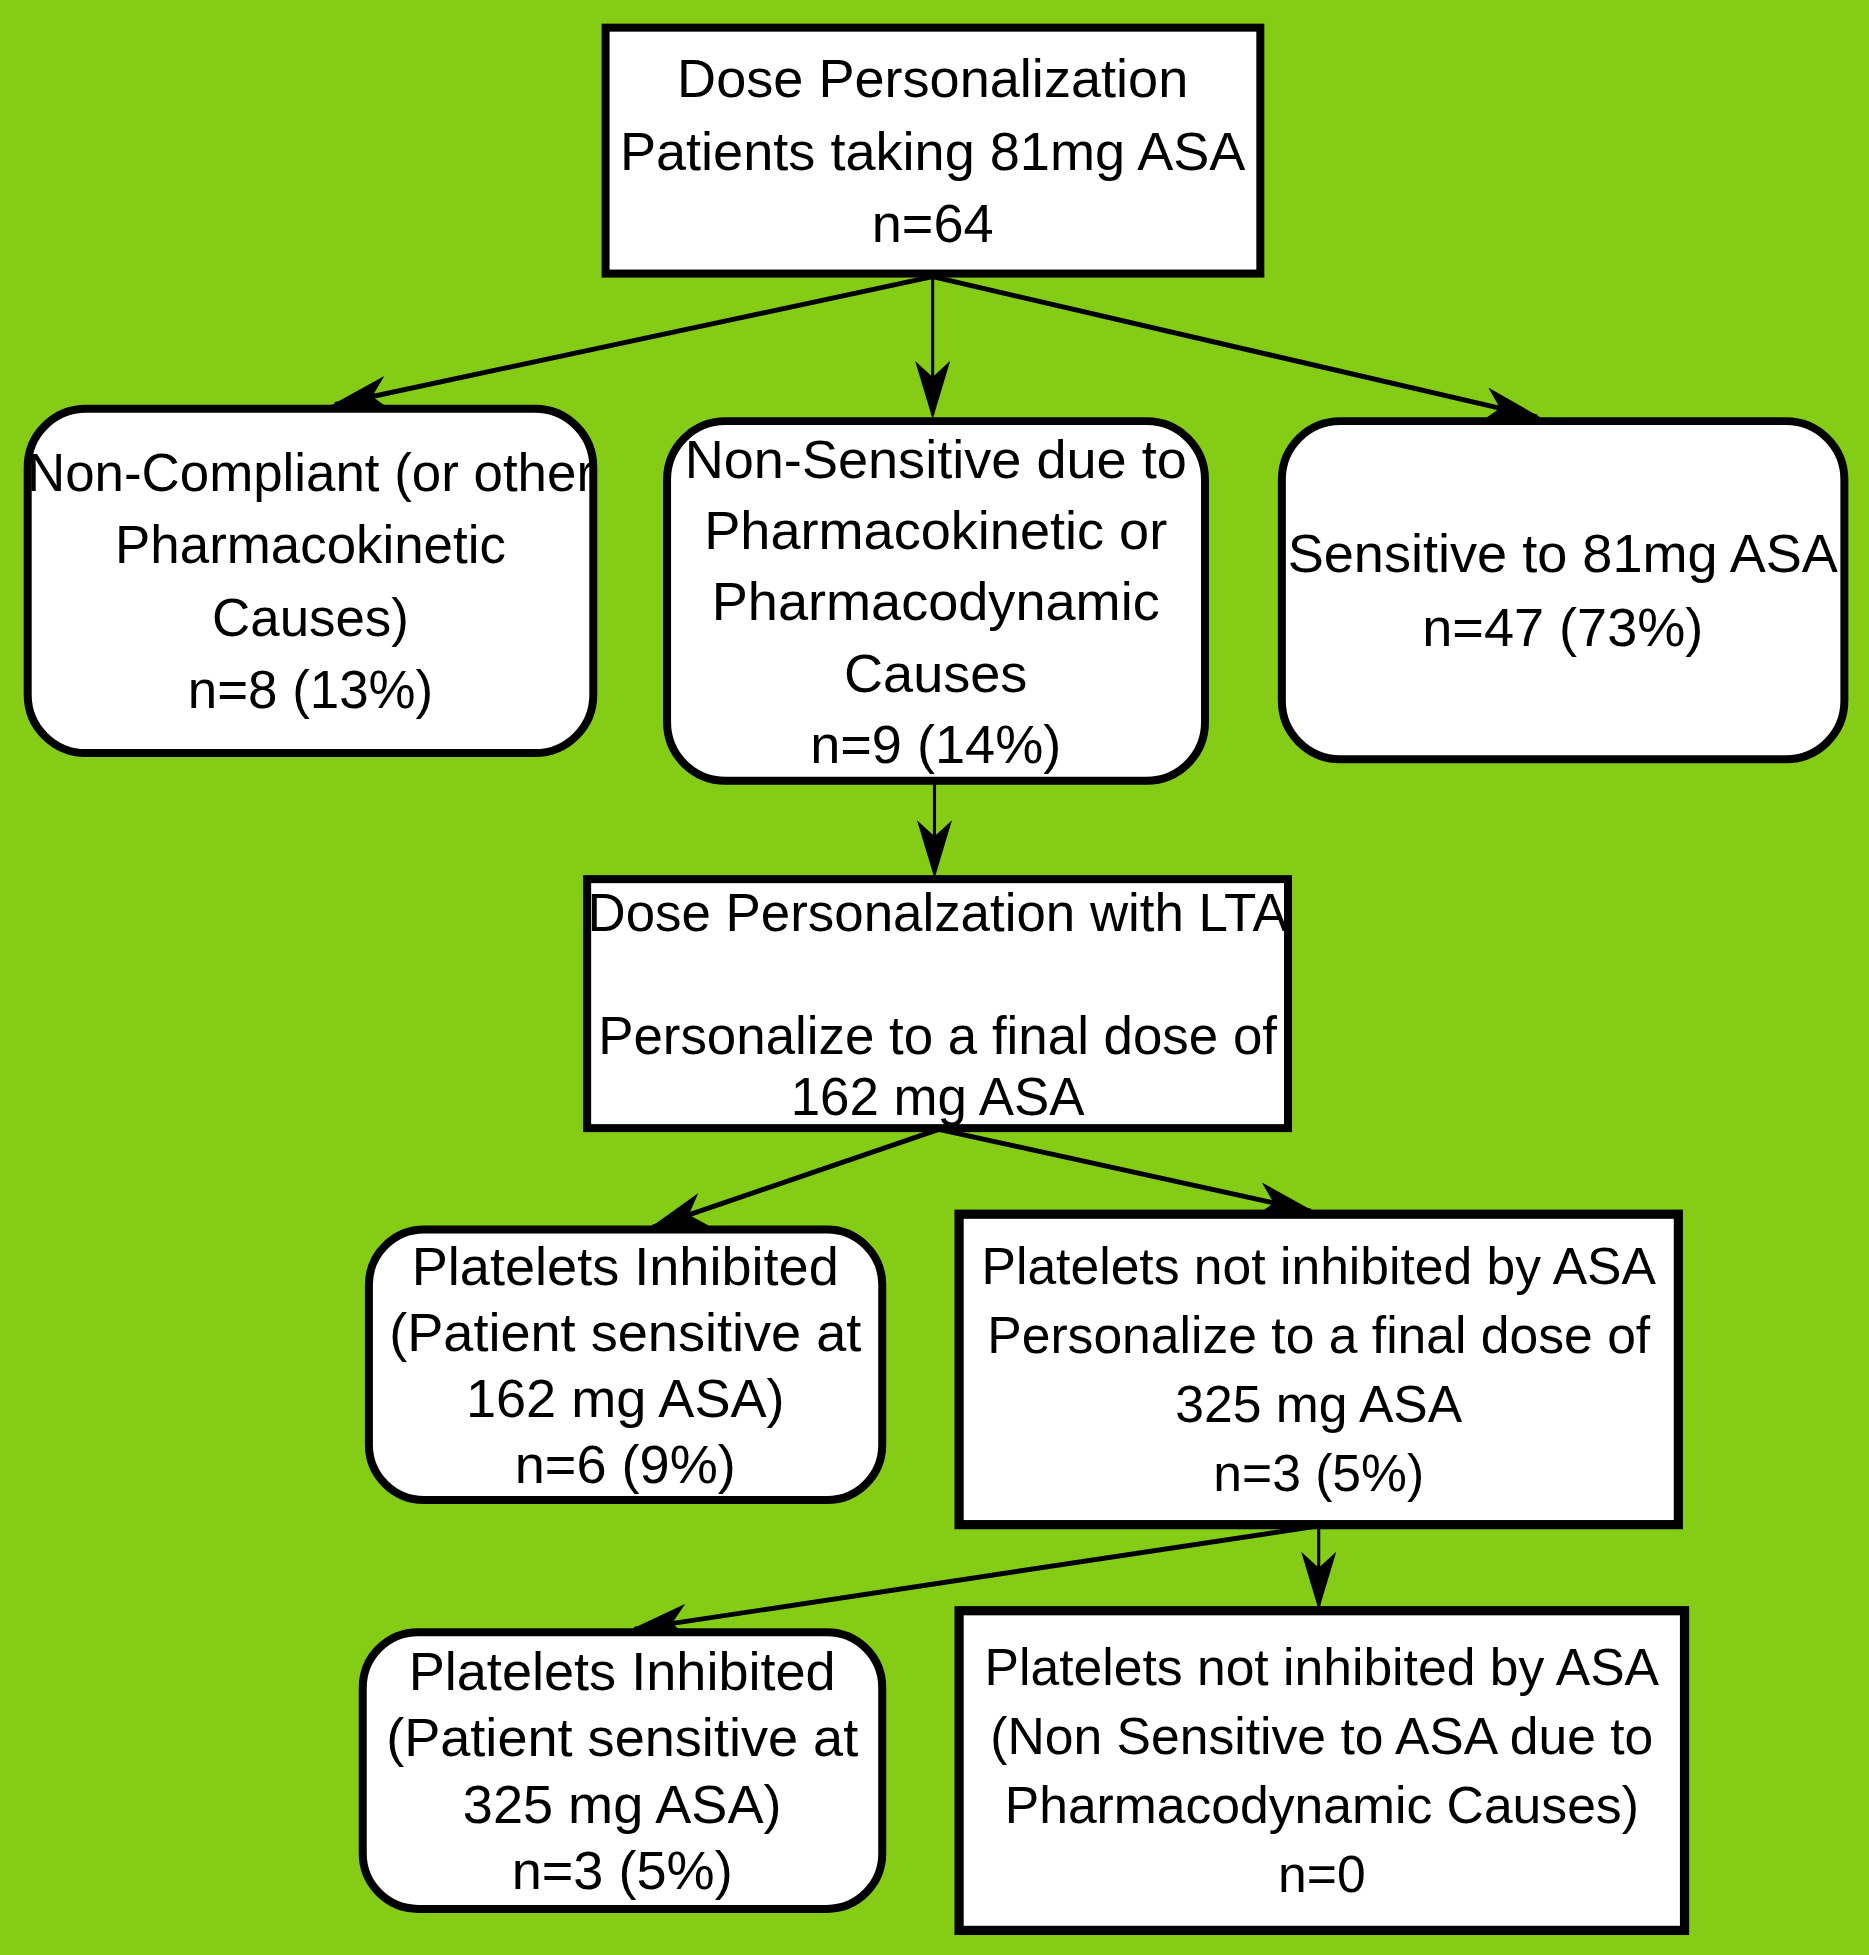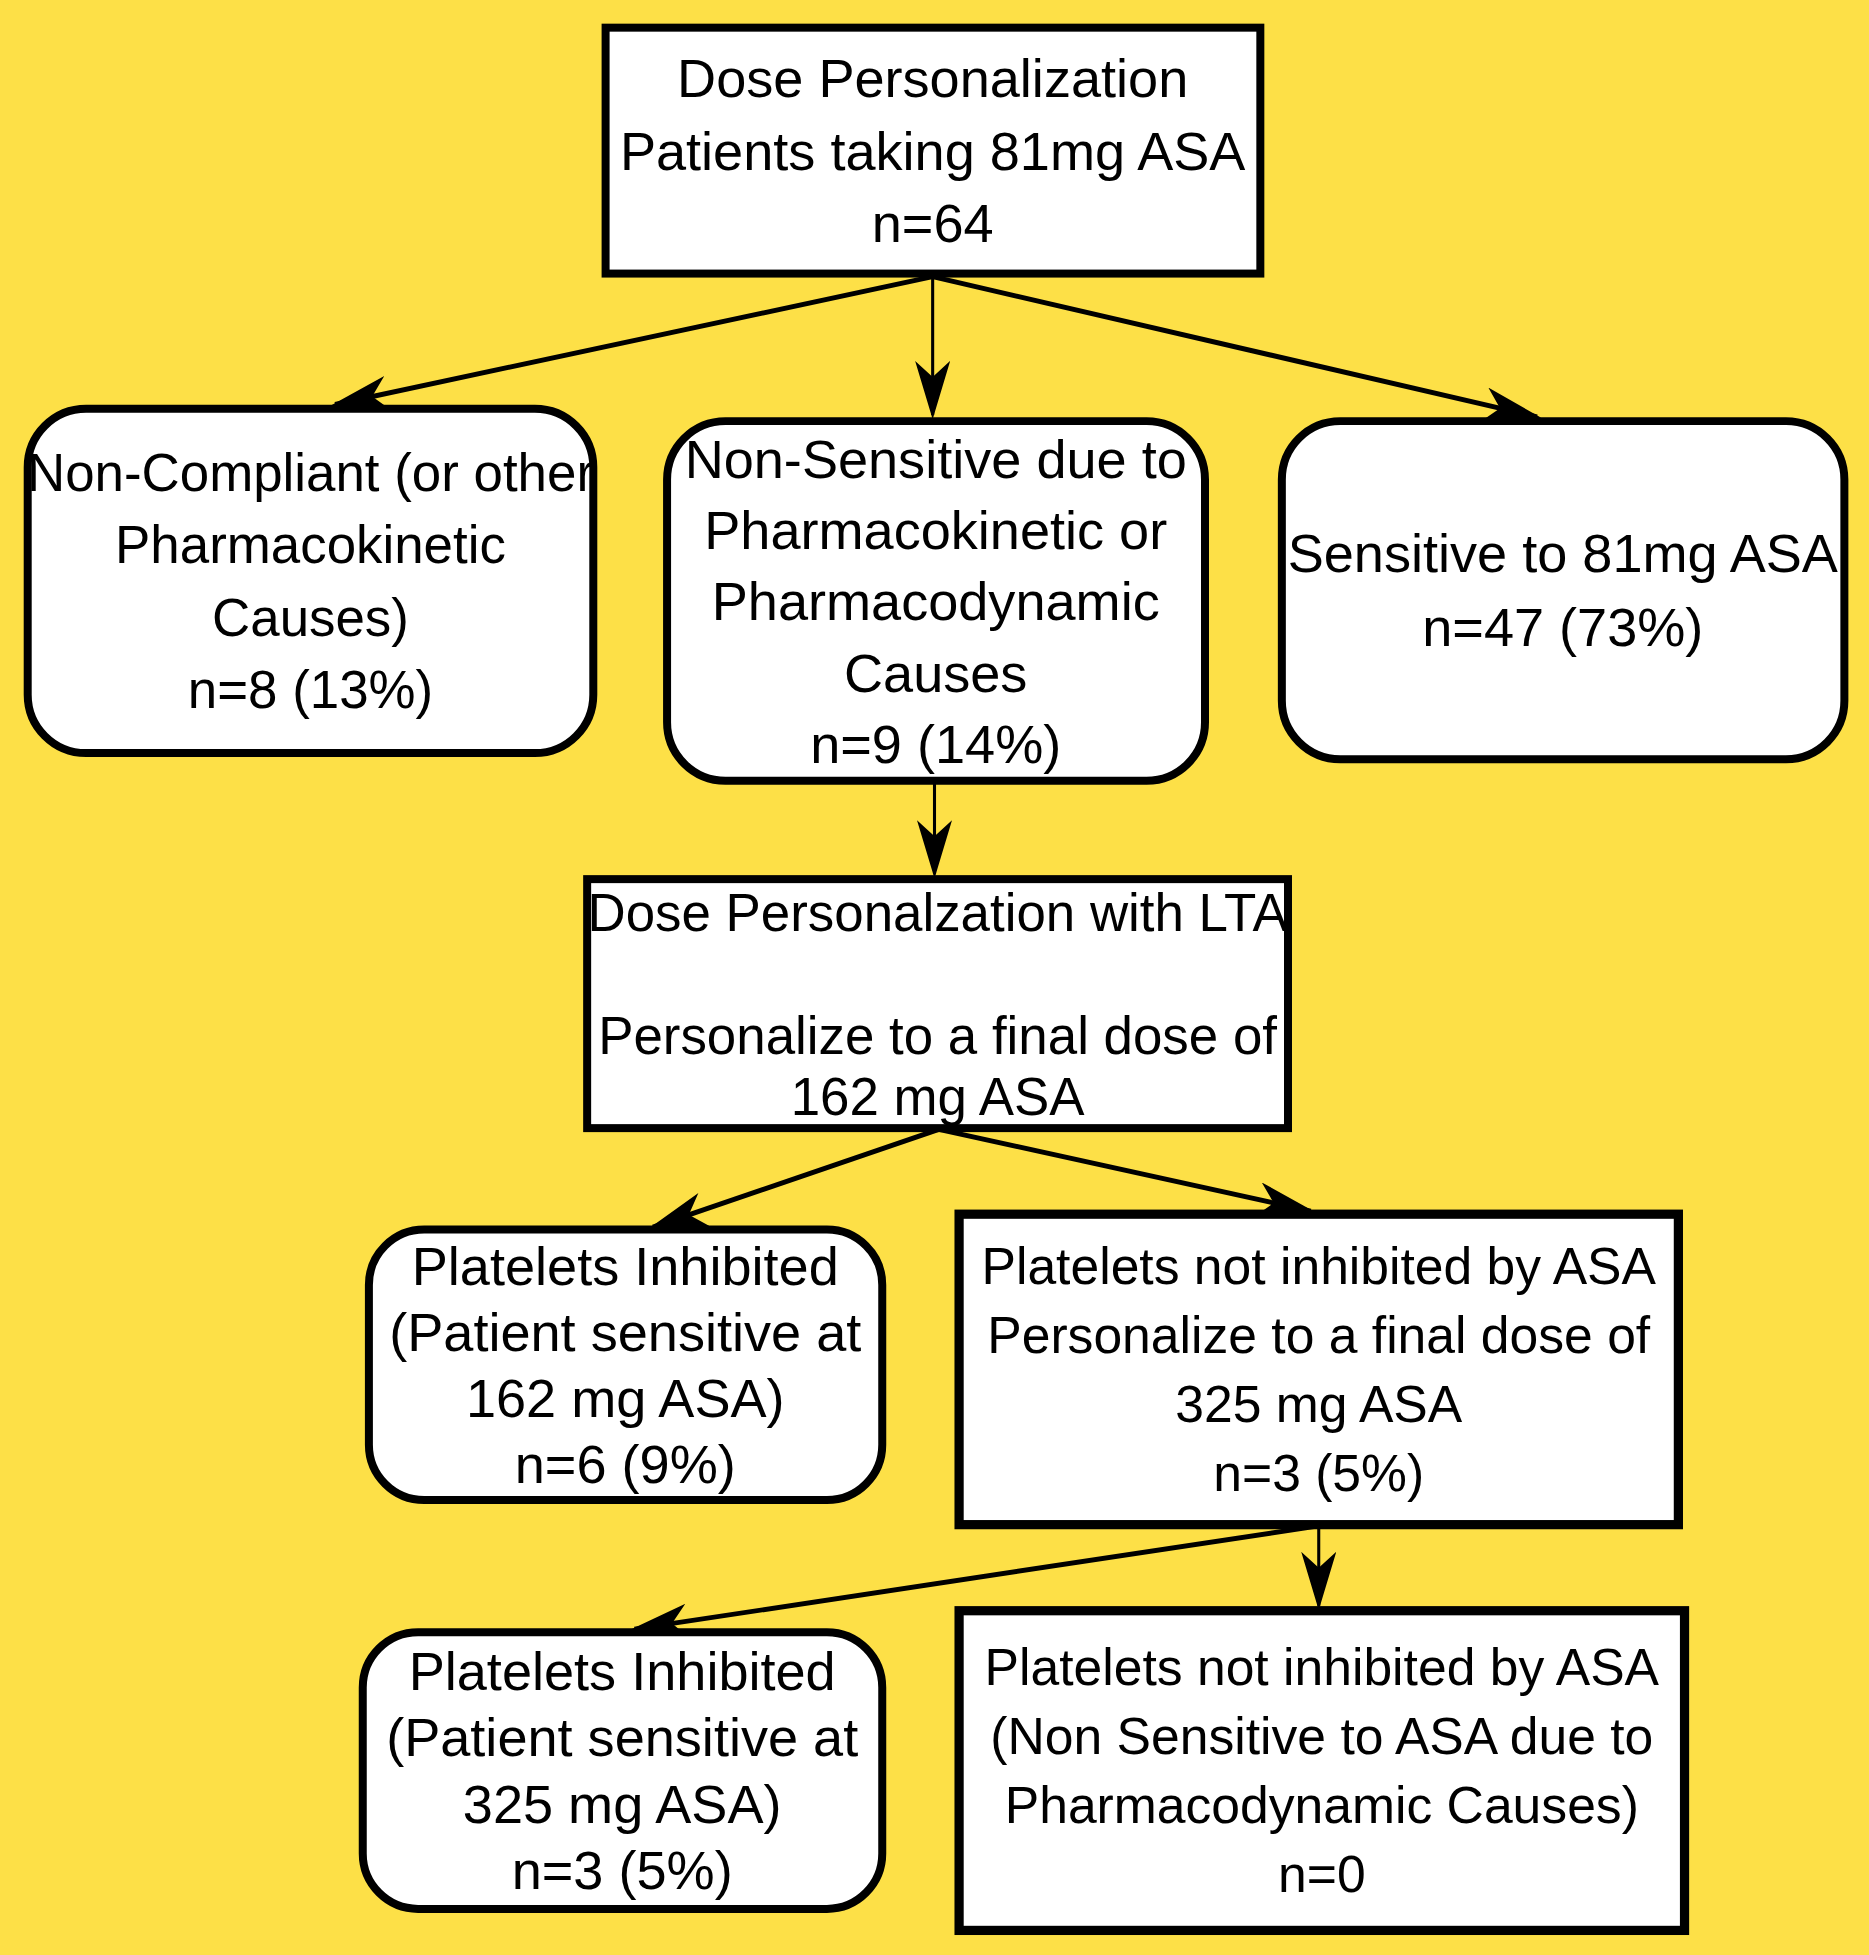--- a/index.html
+++ b/index.html
@@ -1,16 +1,16 @@
 <!DOCTYPE html>
 <html style="font-size:9.8px"><head>
 <meta charset="utf-8">
 <style>
   html,body{margin:0;padding:0;background:#ffffff;}
-  .canvas-wrap{width:1869px;height:1955px;background:#fde047;}
+  .canvas-wrap{width:1869px;height:1955px;background:#84cc16;}
   svg{display:block;}
   text{
     font-family:"Liberation Sans", sans-serif;
     fill:#000000;
     text-anchor:middle;
     dominant-baseline:central;
   }
   .box{fill:#ffffff;stroke:#000000;}
   .rect{stroke-width:15px;}
   .rect-thin{stroke-width:13px;}

